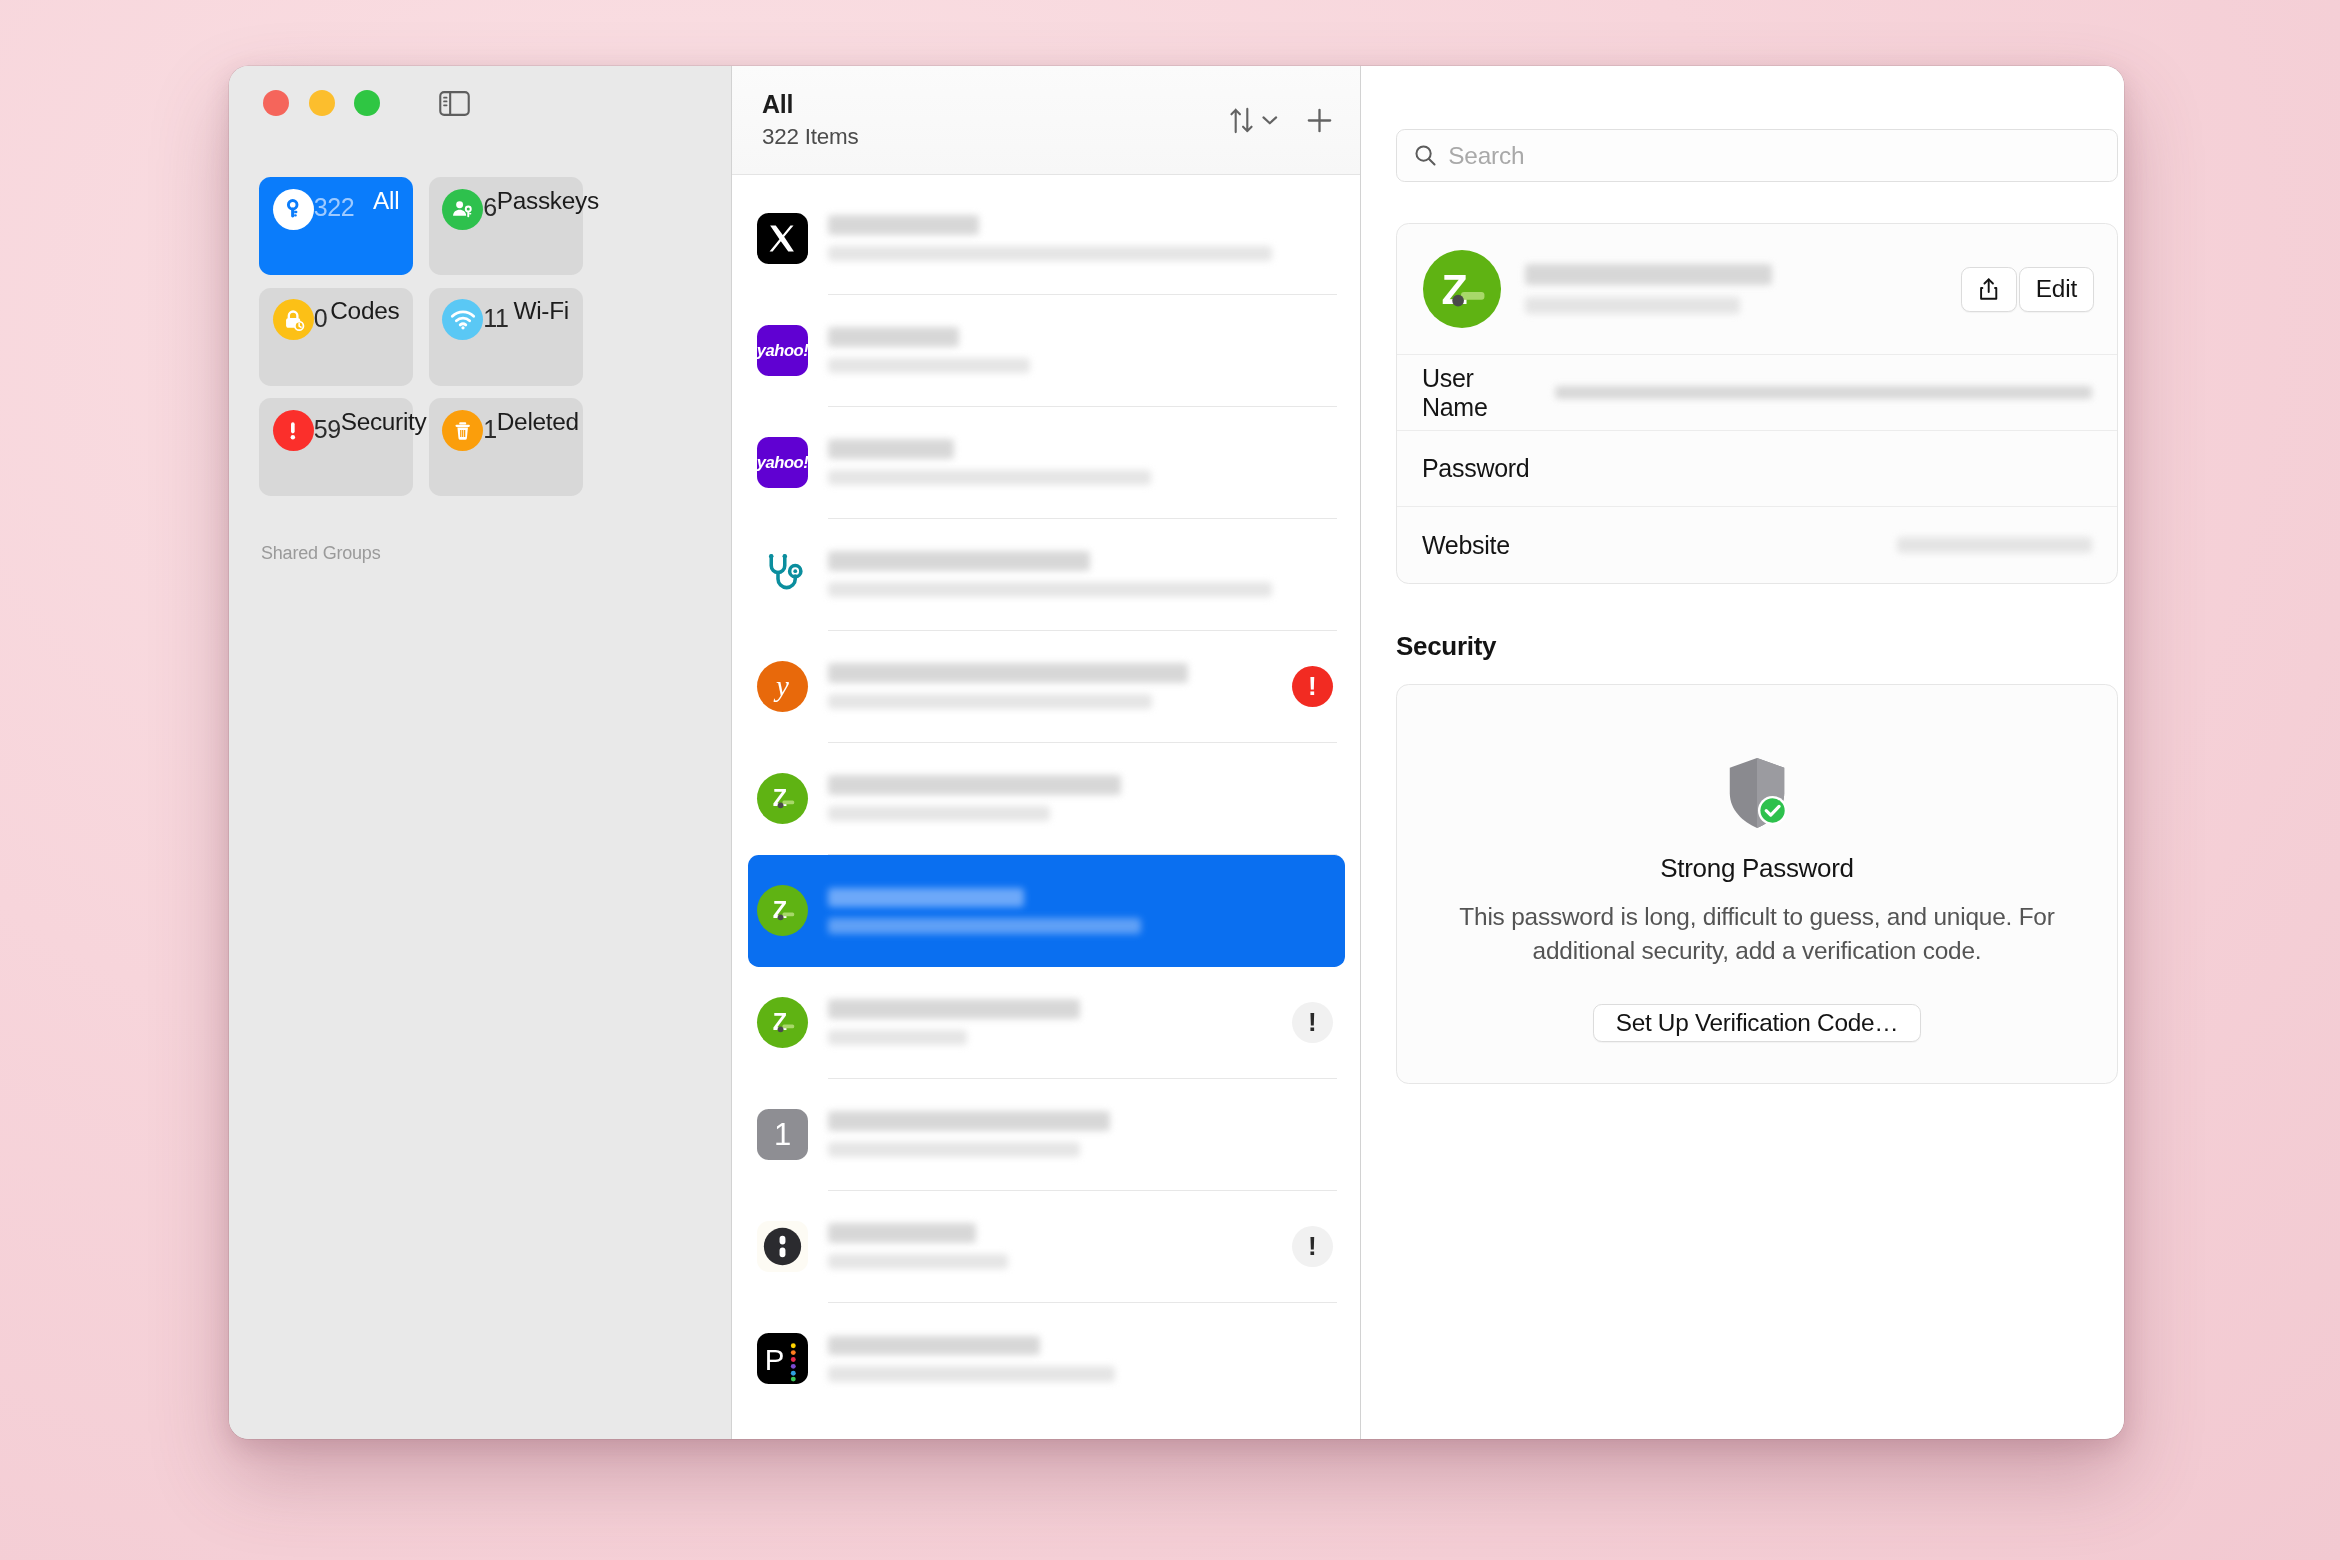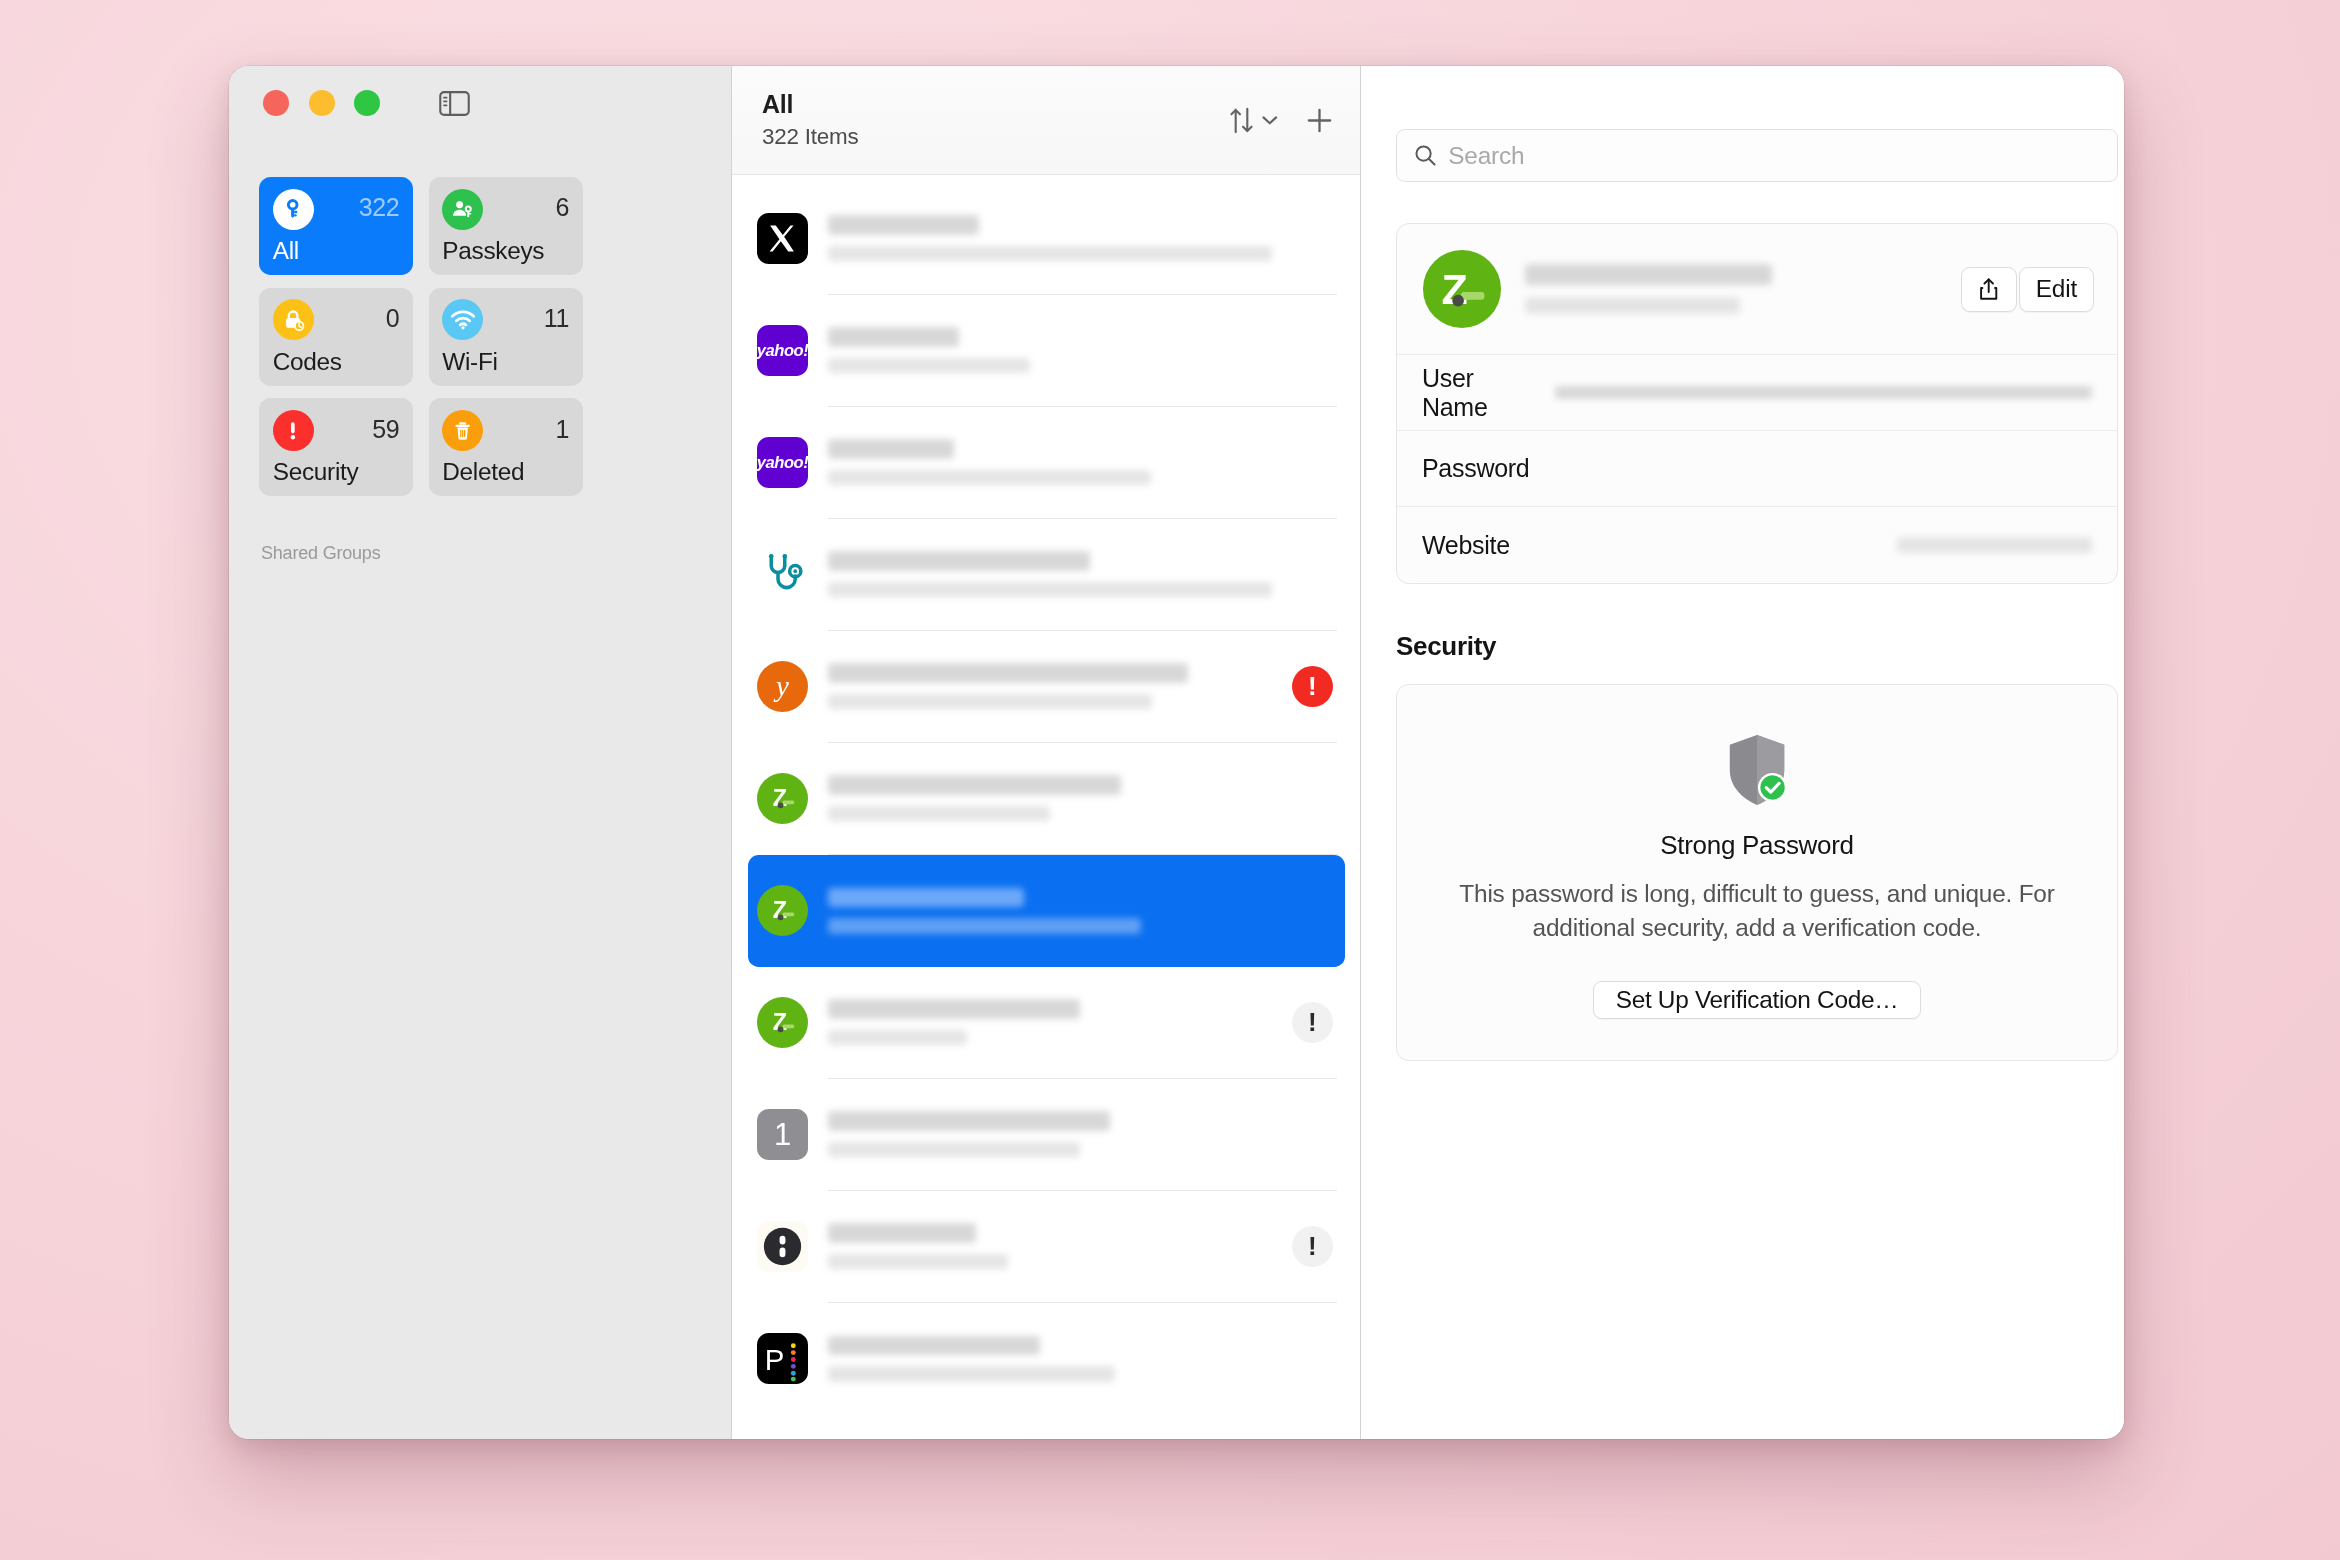--- a/index.html
+++ b/index.html
@@ -75,21 +75,21 @@
     padding: 37px 0 0 30px;
   }
 
   .tile {
     height: 98px;
     border-radius: 11.7px;
     background: #d8d8d8;
     padding: 11.7px 13.7px 11.7px 13.7px;
     position: relative;
     display: flex;
-    flex-direction: column;
+    flex-direction: row;
     justify-content: space-between;
   }
   .tile.active { background: #0a7cfb; }
 
   .tile-top {
     display: flex;
     align-items: flex-start;
     justify-content: space-between;
   }
 
@@ -298,21 +298,21 @@
     font-weight: bold;
     color: #141414;
     letter-spacing: -0.3px;
   }
 
   .sec-card {
     margin-top: 21.5px;
     border: 1px solid #e6e6e6;
     border-radius: 12.7px;
     background: #fcfcfc;
-    padding: 46px 29px 41px;
+    padding: 69px 29px 41px;
     display: flex;
     flex-direction: column;
     align-items: center;
   }
 
   .sec-title {
     margin-top: 21.5px;
     font-size: 26px;
     color: #141414;
     letter-spacing: -0.3px;

